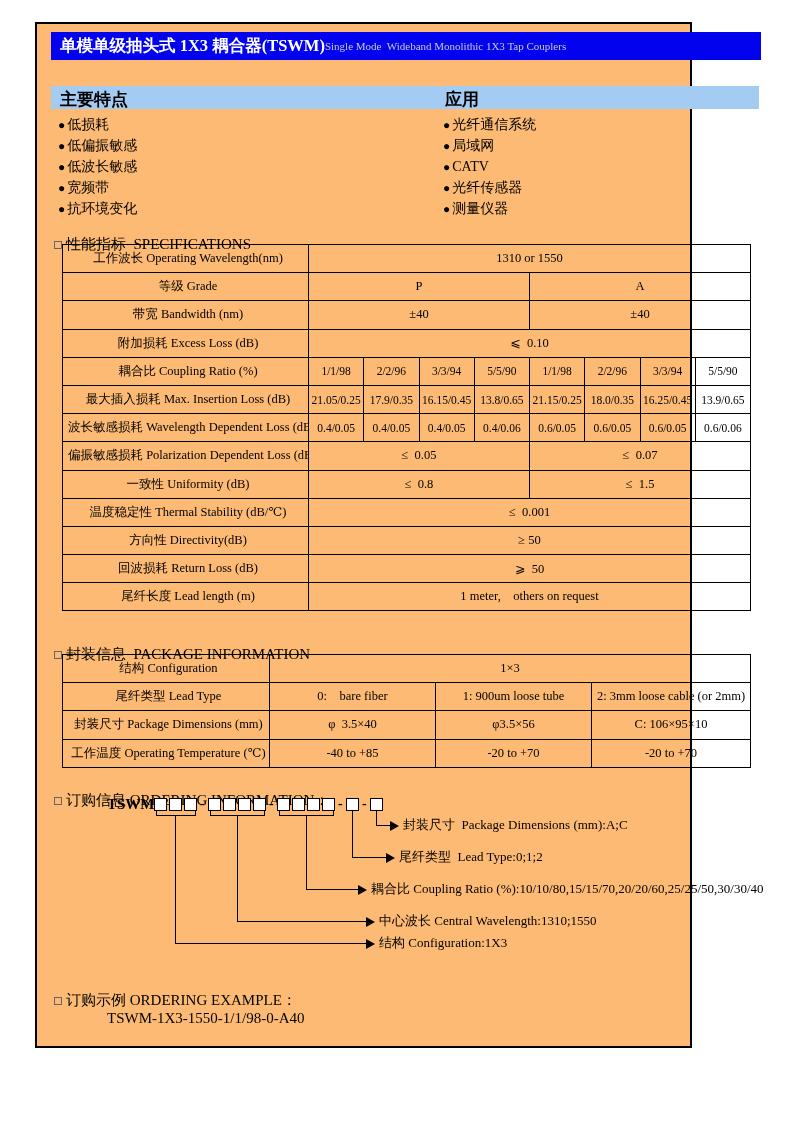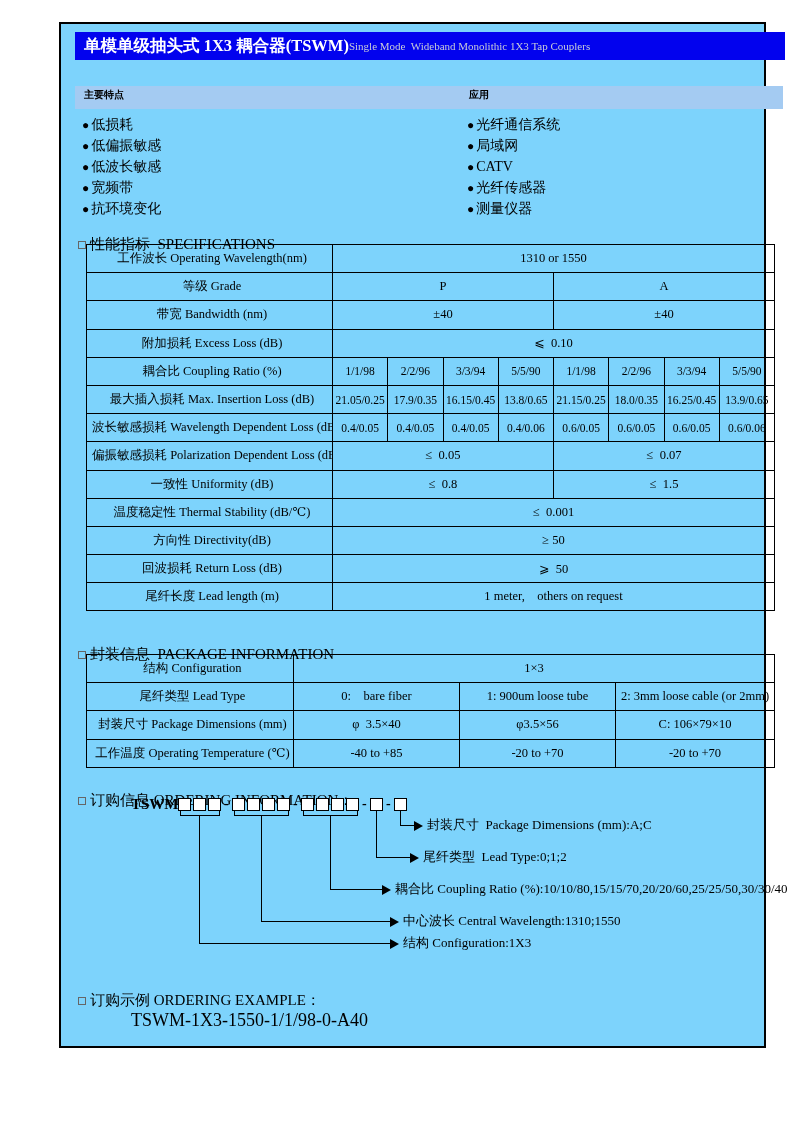--- a/index.html
+++ b/index.html
@@ -1,28 +1,28 @@
 <!DOCTYPE html>
 <html><head>
 <meta charset="utf-8">
 <style>
   * { margin:0; padding:0; box-sizing:border-box; }
   html,body { background:#fff; }
   body { width:793px; height:1122px; position:relative; font-family:"Liberation Serif","DejaVu Serif",serif; color:#000; }
-  .sheet { position:absolute; left:35px; top:22px; width:707px; height:1026px; border:2px solid #000; background:#7dd3fc;margin-left:24px; }
+  .sheet { position:absolute; left:35px; top:22px; width:657px; height:1026px; border:2px solid #000; background:#fdba74; }
   .abs { position:absolute; }
 
   
   .titlebar { left:14px; top:8px; width:710px; height:28px; background:#0202ee; display:flex; align-items:center; padding-left:9px; overflow:hidden; }
   .title-zh { color:#fff; font-weight:bold; font-size:16.5px; white-space:pre; }
   .title-en { color:#c9ccd8; font-size:11px; white-space:pre; }
 
   
   .featbar { left:14px; top:62px; width:708px; height:23px; background:#a4cbf2; }
-  .featbar span { position:absolute; top:2px; font-weight:bold; font-size:10px; font-family:"Liberation Serif","DejaVu Serif",serif; }
+  .featbar span { position:absolute; top:2px; font-weight:bold; font-size:17px; font-family:"Liberation Serif","DejaVu Serif",serif; }
   .feat-h { left:9px; } .app-h { left:394px; }
   .blist { position:absolute; list-style:none; }
   .blist li { height:21px; line-height:21px; font-size:14px; white-space:pre; }
   .dot { font-size:12px; margin-right:2px; }
 
   
   .heading { left:2px; font-size:15px; height:19px; line-height:19px; white-space:pre; }
   .sq { display:inline-block; width:8px; height:8px; border:1px solid #666; margin:0 4px 2px 0; vertical-align:middle; }
 
   
@@ -37,21 +37,21 @@
   
   .diagram { left:25px; top:772px; width:698px; height:172px; }
   .dg { position:absolute; }
   .code-prefix { font-size:15px; font-weight:bold; top:0; left:45px; line-height:17px; }
   .dashsep { font-size:14px; top:0; line-height:16px; font-weight:bold; }
   .box { position:absolute; top:2px; width:13px; height:13px; border:1px solid #000; background:#fff; }
   .ln { position:absolute; background:#000; }
   .arrow { position:absolute; width:0; height:0; border-left:9px solid #000; border-top:5px solid transparent; border-bottom:5px solid transparent; }
   .dlabel { position:absolute; font-size:13px; line-height:16px; white-space:pre; }
 
-  .example-code { left:70px; top:986px; font-size:18px; white-space:pre; }
+  .example-code { left:70px; top:986px; font-size:15px; white-space:pre; }
 </style>
 </head>
 <body>
 
 <div class="sheet">
 
   <div class="abs titlebar">
     <span class="title-zh">单模单级抽头式 1X3 耦合器(TSWM)</span>
       <span class="title-en">Single Mode  Wideband Monolithic 1X3 Tap Couplers</span>
   </div>
@@ -193,21 +193,21 @@
     <tr>
       <td class="lbl">尾纤类型  Lead Type</td>
       <td>0:    bare fiber</td>
       <td>1: 900um loose tube</td>
       <td>2: 3mm loose cable (or 2mm)</td>
     </tr>
     <tr>
       <td class="lbl">封装尺寸  Package Dimensions (mm)</td>
       <td>φ  3.5×40</td>
       <td>φ3.5×56</td>
-      <td>C: 106×79×10</td>
+      <td>C: 106×95×10</td>
     </tr>
     <tr>
       <td class="lbl">工作温度 Operating Temperature (℃)</td>
       <td>-40 to +85</td>
       <td>-20 to +70</td>
       <td>-20 to +70</td>
     </tr>
   </tbody>
     </table>
 

